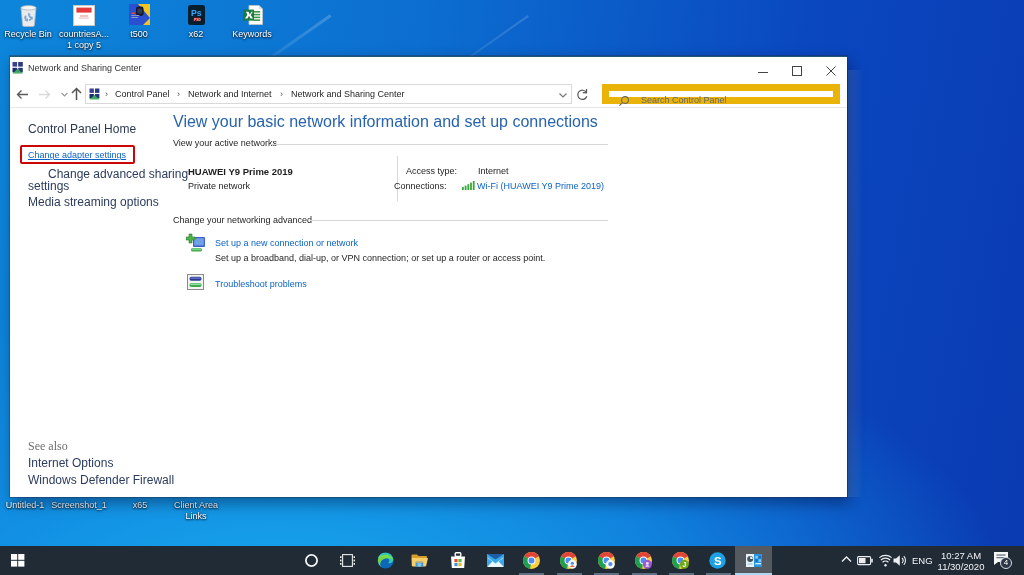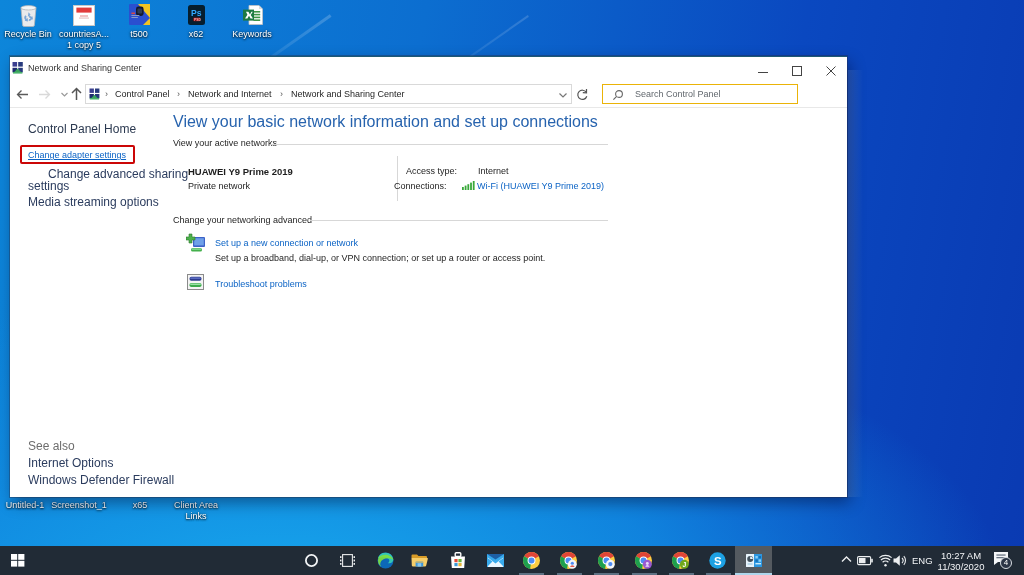--- a/index.html
+++ b/index.html
@@ -16,21 +16,21 @@
   text-shadow:0 1px 2px rgba(0,0,0,.85), 0 0 3px rgba(0,0,0,.5); }
 
 
 #win { position:absolute; left:10px; top:56px; width:837px; height:441px; background:#fff;
   border-top:1px solid #1d5a74; box-shadow:0 0 0 1px rgba(40,40,60,.35), 3px 6px 14px rgba(0,0,30,.4); }
 .title-txt { position:absolute; left:18px; top:6px; font-size:9px; color:#333; }
 .capbtn { position:absolute; top:0; width:34px; height:23px; color:#444; text-align:center; }
 
 #toolbar { position:absolute; left:0; top:23px; width:100%; height:28px; background:#fff; border-bottom:1px solid #e8e8e8; }
 .addrbox { position:absolute; left:75px; top:4px; width:487px; height:20px; border:1px solid #d9d9d9; background:#fff; }
-.srchbox { position:absolute; left:592px; top:4px; width:196px; height:20px; border:1px solid #eab308; background:#fff; }
+.srchbox { position:absolute; left:592px; top:4px; width:238px; height:20px; border:7px solid #eab308; background:#fff; }
 .bc { font-size:9px; color:#1f1f1f; }
 
 .t9  { position:absolute; font-size:9px; color:#1e1e1e; white-space:nowrap; }
 .side { position:absolute; font-size:12px; color:#2b3c5e; white-space:nowrap; }
 .link { position:absolute; font-size:9px; color:#0b63c5; white-space:nowrap; }
 .rule { position:absolute; height:1px; background:#d7d7d7; }
 
 #redbox { position:absolute; left:10px; top:88px; width:115px; height:19px; border:2px solid #cb0606; border-radius:2px; }
 </style>
 </head>
@@ -152,21 +152,21 @@
         <span class="bc abs" style="left:32px; top:4px; color:#62686e;">Search Control Panel</span>
       </div>
     </div>
 
     <span class="side" style="left:18px; top:65px; color:#2b3950;">Control Panel Home</span>
     <div id="redbox"></div>
     <span class="link" style="left:18px; top:93px; text-decoration:underline;">Change adapter settings</span>
     <span class="side" style="left:18px; top:110px;margin-left:20px;">Change advanced sharing</span>
     <span class="side" style="left:18px; top:122px;">settings</span>
     <span class="side" style="left:18px; top:138px;">Media streaming options</span>
-    <span class="side" style="left:18px; top:382px; color:#6d6d6d;">See also</span>
+    <span class="side" style="left:18px; top:382px; color:#6d6d6d;font-family:Liberation Serif, serif;">See also</span>
     <span class="side" style="left:18px; top:399px;">Internet Options</span>
     <span class="side" style="left:18px; top:416px;">Windows Defender Firewall</span>
 
     <span class="abs" style="left:163px; top:56px; font-size:16px; color:#2763ae; white-space:nowrap;">View your basic network information and set up connections</span>
     <span class="t9" style="left:163px; top:81px;">View your active networks</span>
     <div class="rule" style="left:260px; top:87px; width:338px;"></div>
 
     <span class="t9" style="left:178px; top:109px; font-weight:bold; font-size:9.5px;">HUAWEI Y9 Prime 2019</span>
     <span class="t9" style="left:178px; top:124px;">Private network</span>
     <div class="rule" style="left:387px; top:99px; width:1px; height:45px;"></div>

